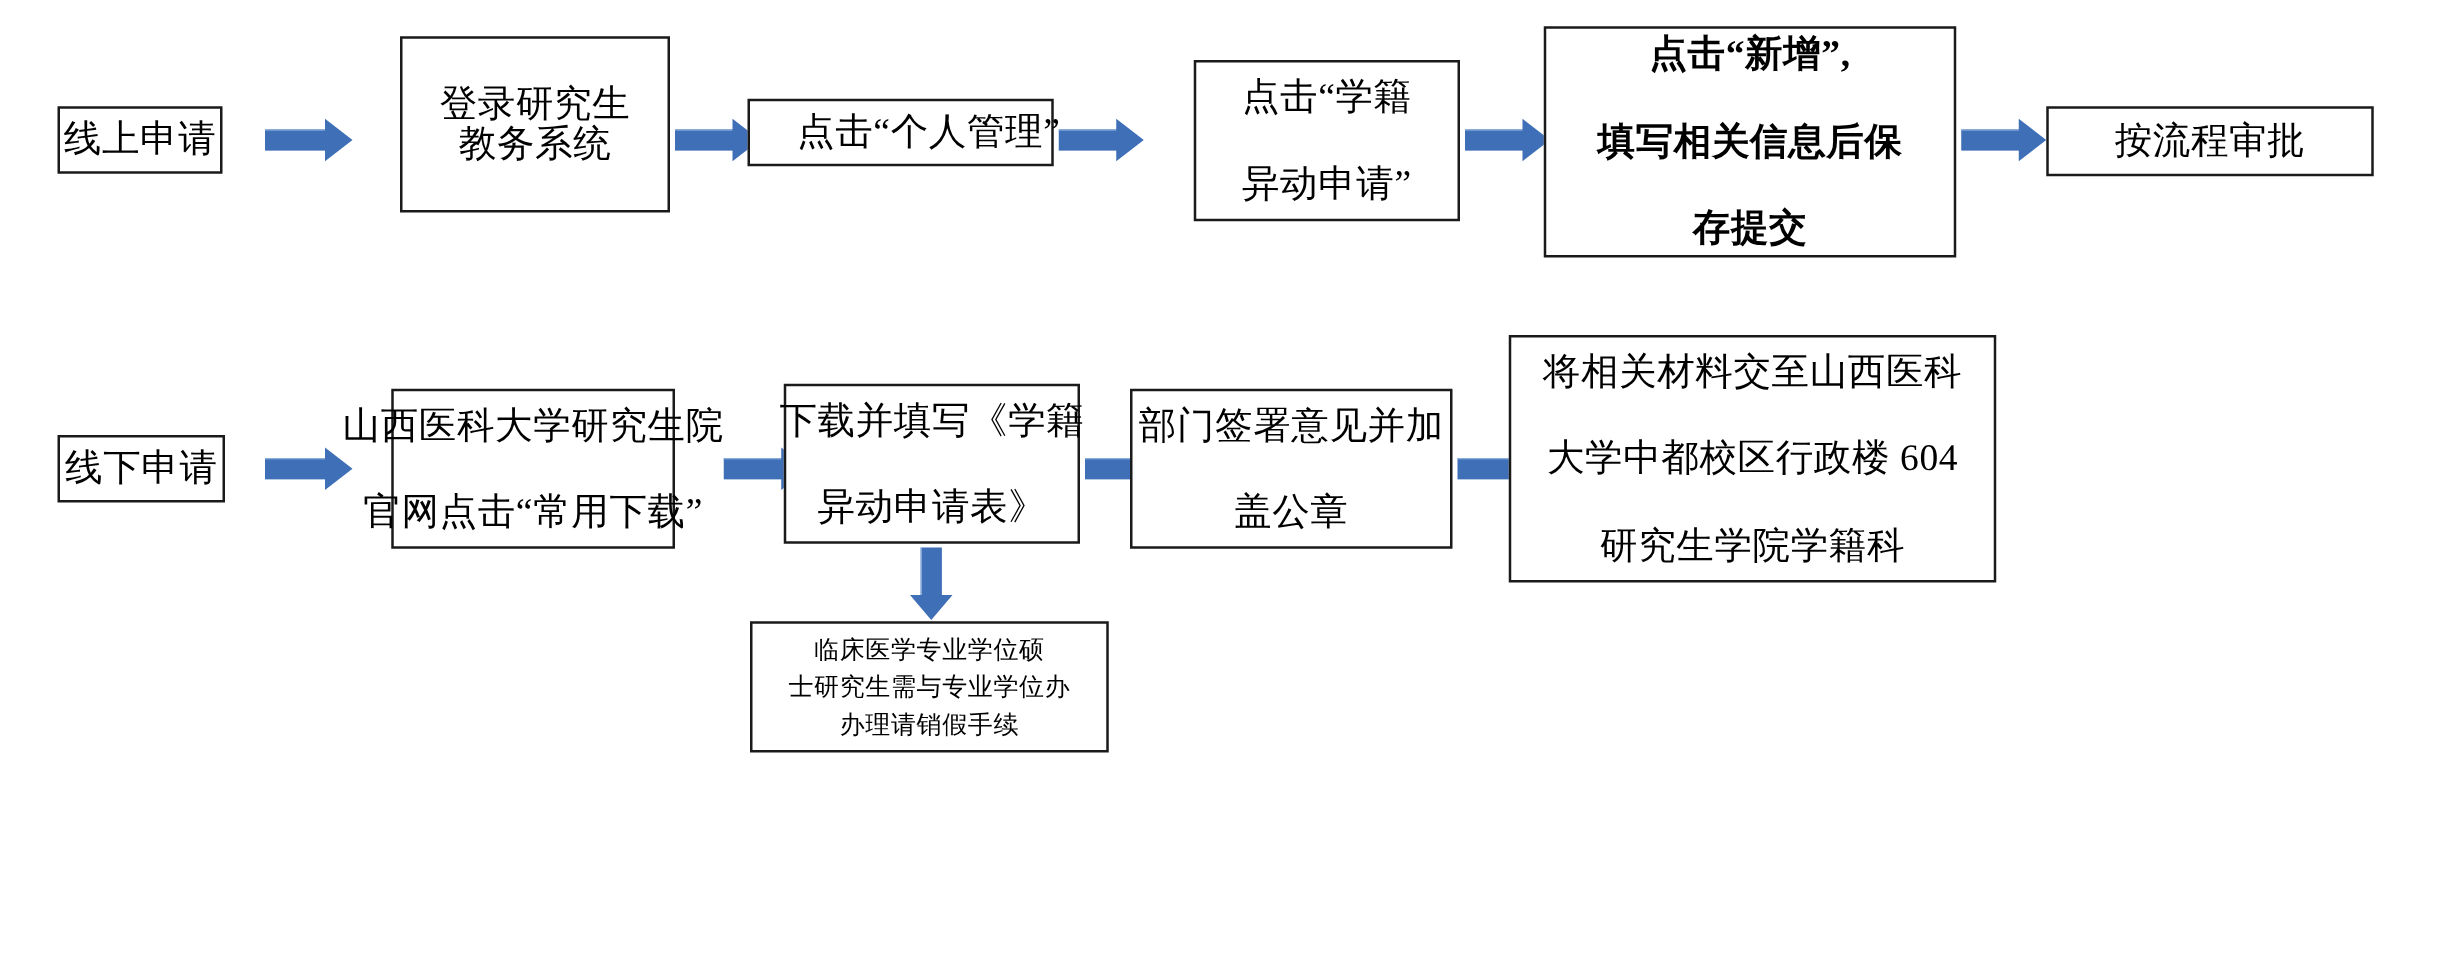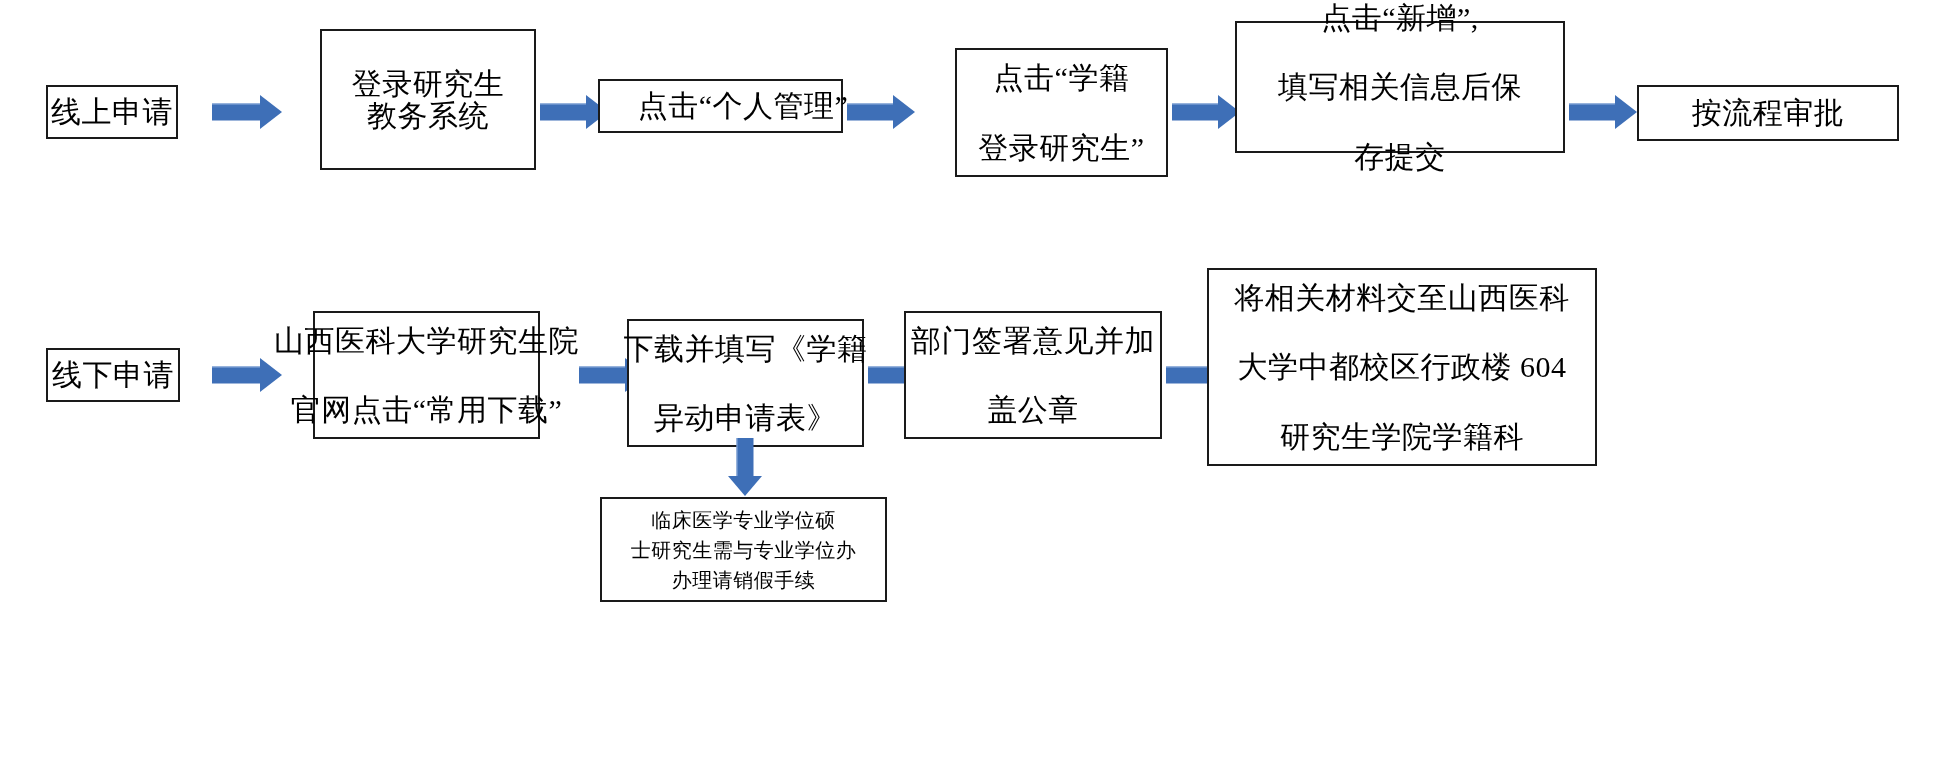--- a/index.html
+++ b/index.html
@@ -123,29 +123,29 @@
     <span class="line">点击“个人管理”</span>
   </div>
 
   <div class="arrow-h" style="left:847px; top:95px; width:68px; height:34px;">
     <span class="shaft" style="width:48px;"></span>
     <span class="head"></span>
   </div>
 
   <div class="node f-md gap-md" style="left:955px; top:48px; width:213px; height:129px;">
     <span class="line">点击“学籍</span>
-    <span class="line">登录研究生”</span>
+    <span class="line">异动申请”</span>
   </div>
 
   <div class="arrow-h" style="left:1172px; top:95px; width:68px; height:34px;">
     <span class="shaft" style="width:48px;"></span>
     <span class="head"></span>
   </div>
 
-  <div class="node f-md gap-md" style="left:1235px; top:21px; width:330px; height:132px;">
+  <div class="node f-md gap-md" style="left:1235px; top:21px; width:330px; height:185px;font-weight:bold;">
     <span class="line">点击“新增”,</span>
     <span class="line">填写相关信息后保</span>
     <span class="line">存提交</span>
   </div>
 
   <div class="arrow-h" style="left:1569px; top:95px; width:68px; height:34px;">
     <span class="shaft" style="width:48px;"></span>
     <span class="head"></span>
   </div>
 
@@ -165,21 +165,21 @@
   <div class="node f-md gap-md" style="left:313px; top:311px; width:227px; height:128px;">
     <span class="line">山西医科大学研究生院</span>
     <span class="line">官网点击“常用下载”</span>
   </div>
 
   <div class="arrow-h" style="left:579px; top:358px; width:68px; height:34px;">
     <span class="shaft" style="width:48px;"></span>
     <span class="head"></span>
   </div>
 
-  <div class="node f-md gap-md" style="left:627px; top:319px; width:237px; height:128px;">
+  <div class="node f-md gap-md" style="left:627px; top:307px; width:237px; height:128px;">
     <span class="line">下载并填写《学籍</span>
     <span class="line">异动申请表》</span>
   </div>
 
   <div class="arrow-h" style="left:868px; top:358px; width:68px; height:34px;">
     <span class="shaft" style="width:48px;"></span>
     <span class="head"></span>
   </div>
 
   <div class="node f-md gap-md" style="left:904px; top:311px; width:258px; height:128px; left:904px;align-items:center;">

